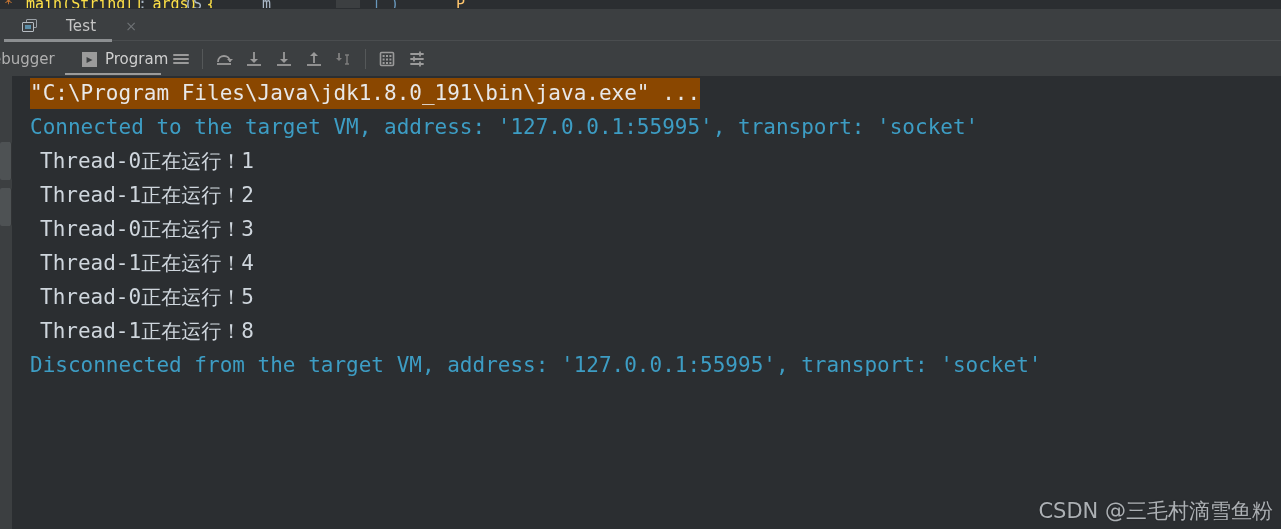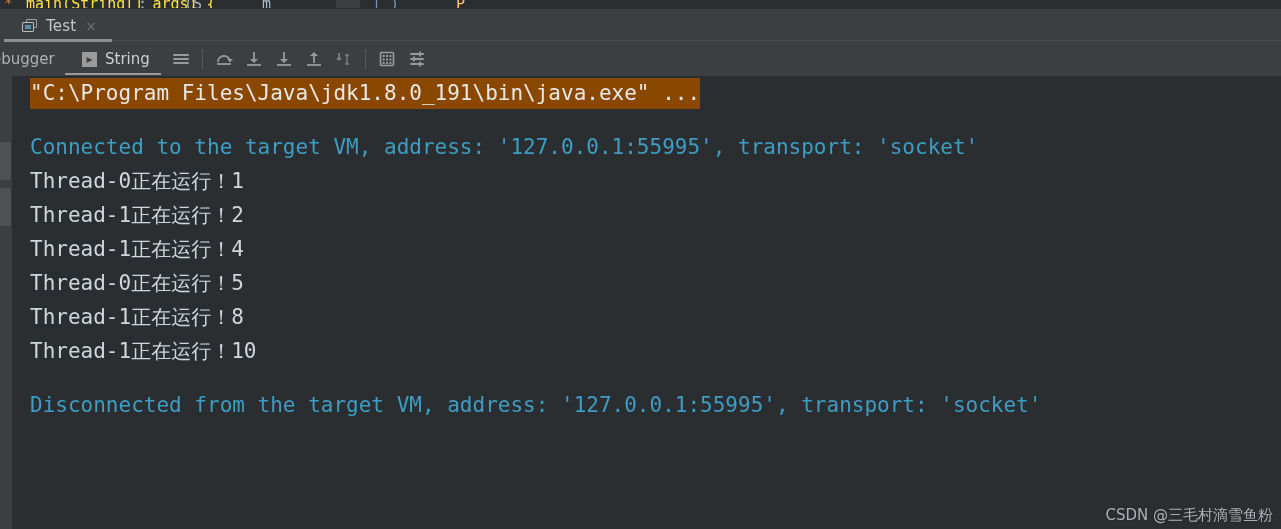--- a/index.html
+++ b/index.html
@@ -56,20 +56,21 @@
     background: #3c3f41;
   }
   .runtab {
     position: absolute;
     left: 14px; top: 1px;
     height: 32px;
     display: flex;
     align-items: center;
     padding: 0 8px 0 8px;
     box-sizing: border-box;
+    gap: 20px;
   }
   .runtab .ic-run-config {
     width: 16px; height: 14px;
     position: relative;
     margin-right: 8px;
     flex: 0 0 auto;
   }
   .runtab .ic-run-config .back {
     position: absolute;
     left: 4px; top: 0;
@@ -211,35 +212,35 @@
     font-size: 21px;
     padding-left: 18px;
     letter-spacing: 0px;
   }
   .line .hl {
     background: #8a4700;
     color: #e8e8e8;
     padding: 3px 0 4px 0;
   }
   .c-cmd   { color: #e8e8e8; }
-  .c-sys   { color: #3d9dc4; margin-top: 20px; }
-  .c-out   { color: #cfd6dd; }
+  .c-sys   { color: #3d9dc4; }
+  .c-out   { color: #cfd6dd; margin-left: 10px; }
   .cjk {
     font-family: "DejaVu Sans", sans-serif;
     font-size: 20px;
   }
 
   
   .watermark {
     position: absolute;
     right: 8px;
     bottom: 4px;
     color: #c9cdd1;
     opacity: 0.82;
-    font-size: 15px;
+    font-size: 21px;
     font-family: "DejaVu Sans", sans-serif;
     white-space: pre;
     text-shadow: 0 0 2px rgba(0,0,0,0.35);
   }
 </style>
 </head>
 <body>
 
 <div id="app">
 
@@ -268,21 +269,21 @@
   </div>
 
   <div class="toolbar">
 
     <div class="tb-tab tb-debugger">
       <span>ebugger</span>
     </div>
 
     <div class="tb-tab tb-console">
       <span class="ic-console">▸</span>
-      <span>String</span>
+      <span>Program</span>
     </div>
     <div class="console-underline"></div>
 
     <div class="tbicons">
 
       <div class="tbicon">
         <svg width="20" height="20" viewBox="0 0 20 20">
           <g stroke="#9a9a9a" stroke-width="2" stroke-linecap="round">
             <line x1="3" y1="6" x2="17" y2="6"></line>
             <line x1="3" y1="10" x2="17" y2="10"></line>
@@ -382,31 +383,31 @@
   <div class="console">
 
     <div class="line"><span class="hl c-cmd">"C:\Program Files\Java\jdk1.8.0_191\bin\java.exe" ...</span></div>
 
     <div class="line c-sys"><span>Connected to the target VM, address: '127.0.0.1:55995', transport: 'socket'</span></div>
 
     <div class="line c-out"><span>Thread-0</span><span class="cjk">正在运行！</span><span>1</span></div>
 
     <div class="line c-out"><span>Thread-1</span><span class="cjk">正在运行！</span><span>2</span></div>
 
+    <div class="line c-out"><span>Thread-0</span><span class="cjk">正在运行！</span><span>3</span></div>
 
     <div class="line c-out"><span>Thread-1</span><span class="cjk">正在运行！</span><span>4</span></div>
 
     <div class="line c-out"><span>Thread-0</span><span class="cjk">正在运行！</span><span>5</span></div>
 
 
 
     <div class="line c-out"><span>Thread-1</span><span class="cjk">正在运行！</span><span>8</span></div>
 
 
-    <div class="line c-out"><span>Thread-1</span><span class="cjk">正在运行！</span><span>10</span></div>
 
     <div class="line c-sys"><span>Disconnected from the target VM, address: '127.0.0.1:55995', transport: 'socket'</span></div>
 
   </div>
 
   <div class="watermark">CSDN @三毛村滴雪鱼粉</div>
 
 </div>
 
 </body></html>

